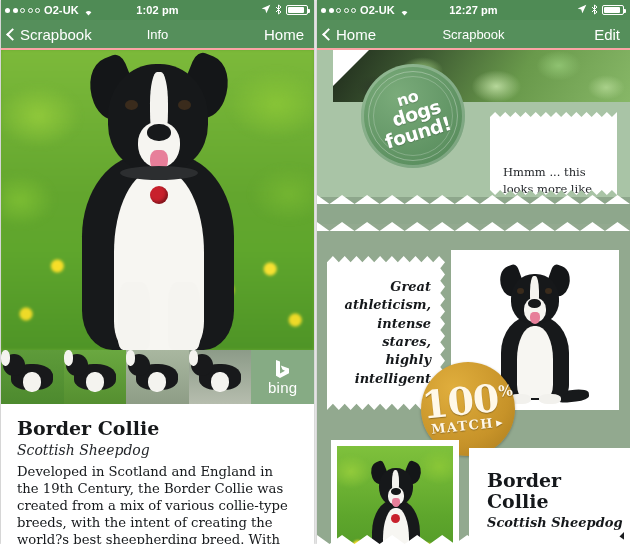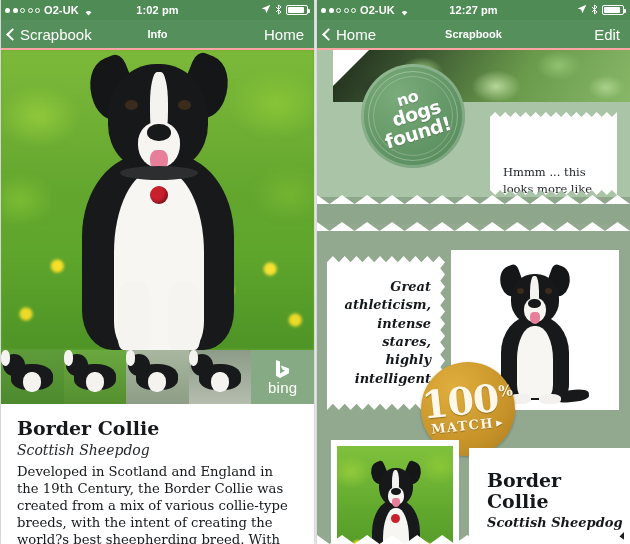--- a/index.html
+++ b/index.html
@@ -36,21 +36,21 @@
 
   
   .navbar {
     height: 30px; background: #558f5b; color: #fff;
     display: flex; align-items: center; position: relative;
     border-bottom: 2px solid #fca5a5;
   }
   .nav-back { display: flex; align-items: center; gap: 3px; padding-left: 7px; cursor: pointer; }
   .chev { width: 9px; height: 9px; border-left: 2.4px solid #fff; border-bottom: 2.4px solid #fff; transform: rotate(45deg); display:block; }
   .nav-back-label { font-size: 15px; }
-  .nav-title { position: absolute; left: 0; right: 0; text-align: center; font-size: 11px; font-weight: bold; pointer-events: none; }
+  .nav-title { position: absolute; left: 0; right: 0; text-align: center; font-size: 13px; font-weight: normal; pointer-events: none; }
   .nav-action { margin-left: auto; padding-right: 10px; font-size: 15px; cursor: pointer; }
 
   
   .hero { position: relative; width: 313px; height: 300px; overflow: hidden; background: #6aa832; }
   .hero .bg {
     position: absolute; inset: 0;
     background:
       radial-gradient(circle at 18% 72%, rgba(255,225,40,.95) 0 6px, transparent 7px),
       radial-gradient(circle at 32% 84%, rgba(255,225,40,.95) 0 7px, transparent 8px),
       radial-gradient(circle at 8% 88%, rgba(255,225,40,.9) 0 6px, transparent 7px),

